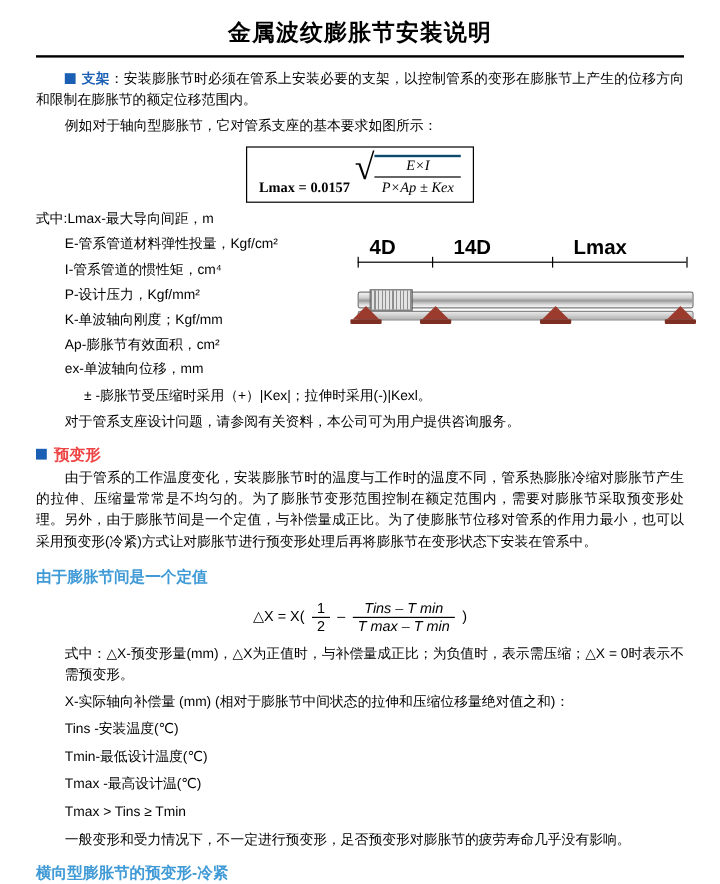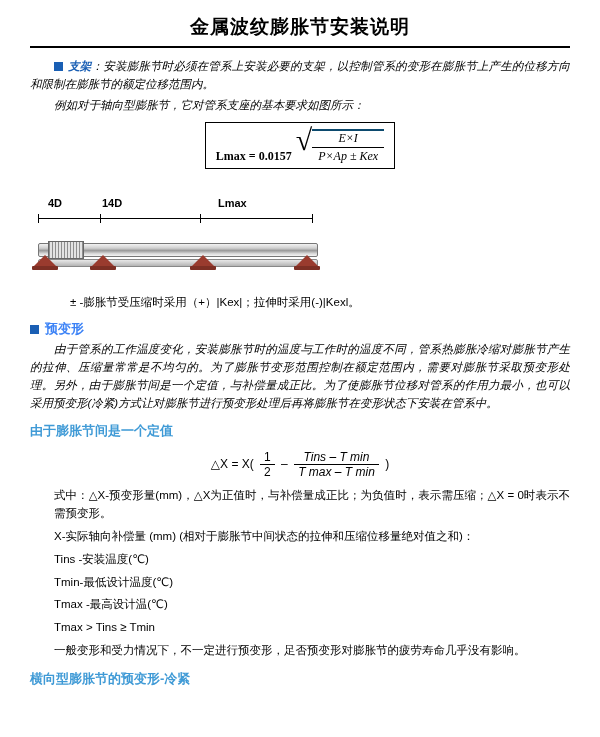--- a/index.html
+++ b/index.html
@@ -17,29 +17,29 @@
     font-size:19px;
     letter-spacing:1px;
     margin:14px 0 6px 0;
     font-family:"DejaVu Sans","Liberation Sans",sans-serif;
   }
   .rule{
     width:540px;height:2px;background:#000;margin:0 auto 10px auto;
   }
   .body{padding:0 30px;box-sizing:border-box;}
   p{margin:0 0 3px 0;font-size:11.5px;line-height:1.55;text-align:justify;}
-  .indent{text-indent:24px;font-style:italic;}
+  .indent{text-indent:24px;}
   .sq-head{
     font-size:13px;font-weight:bold;color:#1a5fb4;margin:6px 0 3px 0;
   }
   .sq-head .sq{
     display:inline-block;width:9px;height:9px;background:#1a5fb4;margin-right:6px;
     vertical-align:middle;
   }
-  .sq-head .txt{vertical-align:middle;color:#3b82f6;}
+  .sq-head .txt{vertical-align:middle;color:#ef4444;}
   .inline-head{font-weight:bold;color:#1a5fb4;}
   .sub-head{
     font-size:13px;font-weight:bold;color:#3f9ad6;margin:10px 0 6px 0;
   }
   .formula-box{
     text-align:center;margin:8px 0 6px 0;
   }
   .formula{
     display:inline-block;border:1px solid #000;padding:4px 10px 4px 10px;
     font-size:12px;font-family:"Liberation Serif","DejaVu Serif",serif;
@@ -55,21 +55,21 @@
   .frac .num{display:block;border-bottom:1px solid #000;padding:0 6px 1px 6px;font-style:italic;}
   .frac .den{display:block;padding:1px 6px 0 6px;font-style:italic;}
   .legend{font-size:11.5px;line-height:1.62;}
   .legend .l0{margin-left:0px;}
   .legend .l1{margin-left:24px;}
   .two-col{display:flex;gap:10px;align-items:flex-start;}
   .legend-col{width:250px;flex:0 0 250px;}
   .fig-col{flex:1;position:relative;padding-top:18px;}
   
   .fig{position:relative;width:290px;height:96px;margin-top:4px;}
-  .dimrow{position:relative;height:16px;font-size:11px;font-weight:bold;}
+  .dimrow{position:relative;height:16px;font-size:17px;font-weight:bold;}
   .dimlabel{position:absolute;top:0;}
   .dimlines{position:relative;height:10px;}
   .dimlines .seg{position:absolute;top:5px;height:1px;background:#000;}
   .dimlines .tick{position:absolute;top:1px;width:1px;height:9px;background:#000;}
   .pipe{
     position:absolute;left:8px;right:2px;top:46px;height:12px;
     background:linear-gradient(#f2f2f2,#cfcfcf 35%,#9a9a9a 55%,#d9d9d9 80%,#f5f5f5);
     border:1px solid #777;border-radius:2px;
   }
   .pipe2{
@@ -125,27 +125,36 @@
               <span class="frac">
                 <span class="num">E×I</span>
                 <span class="den">P×Ap ± Kex</span>
               </span>
             </span>
           </div>
         </div>
       </div>
 
       <div class="two-col">
+        <div class="legend legend-col">
+          <p class="l0">式中:Lmax-最大导向间距，m</p>
+          <p class="l1">E-管系管道材料弹性投量，Kgf/cm²</p>
+          <p class="l1">I-管系管道的惯性矩，cm⁴</p>
+          <p class="l1">P-设计压力，Kgf/mm²</p>
+          <p class="l1">K-单波轴向刚度；Kgf/mm</p>
+          <p class="l1">Ap-膨胀节有效面积，cm²</p>
+          <p class="l1">ex-单波轴向位移，mm</p>
+        </div>
 
         <div class="fig-col">
           <div class="fig">
 
             <div class="dimrow">
               <span class="dimlabel" style="left:18px;">4D</span>
-              <span class="dimlabel" style="left:72px;">14D</span>
+              <span class="dimlabel" style="left:88px;">14D</span>
               <span class="dimlabel" style="left:188px;">Lmax</span>
             </div>
             <div class="dimlines">
               <span class="tick" style="left:8px;"></span>
               <span class="seg" style="left:8px;width:62px;"></span>
               <span class="tick" style="left:70px;"></span>
               <span class="seg" style="left:70px;width:100px;"></span>
               <span class="tick" style="left:170px;"></span>
               <span class="seg" style="left:170px;width:112px;"></span>
               <span class="tick" style="left:282px;"></span>
@@ -169,20 +178,21 @@
             </div>
             <div class="support" style="left:264px;">
               <div class="tri"></div>
                 <div class="base"></div>
             </div>
           </div>
         </div>
       </div>
 
       <p class="legend l1" style="margin-left:40px;">± -膨胀节受压缩时采用（+）|Kex|；拉伸时采用(-)|Kexl。</p>
+      <p class="indent" style="margin-top:4px;">对于管系支座设计问题，请参阅有关资料，本公司可为用户提供咨询服务。</p>
     </div>
 
     <div style="margin-top:8px;">
       <div class="sq-head">
         <span class="sq"></span><span class="txt">预变形</span>
       </div>
       <p class="indent">由于管系的工作温度变化，安装膨胀节时的温度与工作时的温度不同，管系热膨胀冷缩对膨胀节产生的拉伸、压缩量常常是不均匀的。为了膨胀节变形范围控制在额定范围内，需要对膨胀节采取预变形处理。另外，由于膨胀节间是一个定值，与补偿量成正比。为了使膨胀节位移对管系的作用力最小，也可以采用预变形(冷紧)方式让对膨胀节进行预变形处理后再将膨胀节在变形状态下安装在管系中。</p>
 
       <div class="sub-head">由于膨胀节间是一个定值</div>
 

